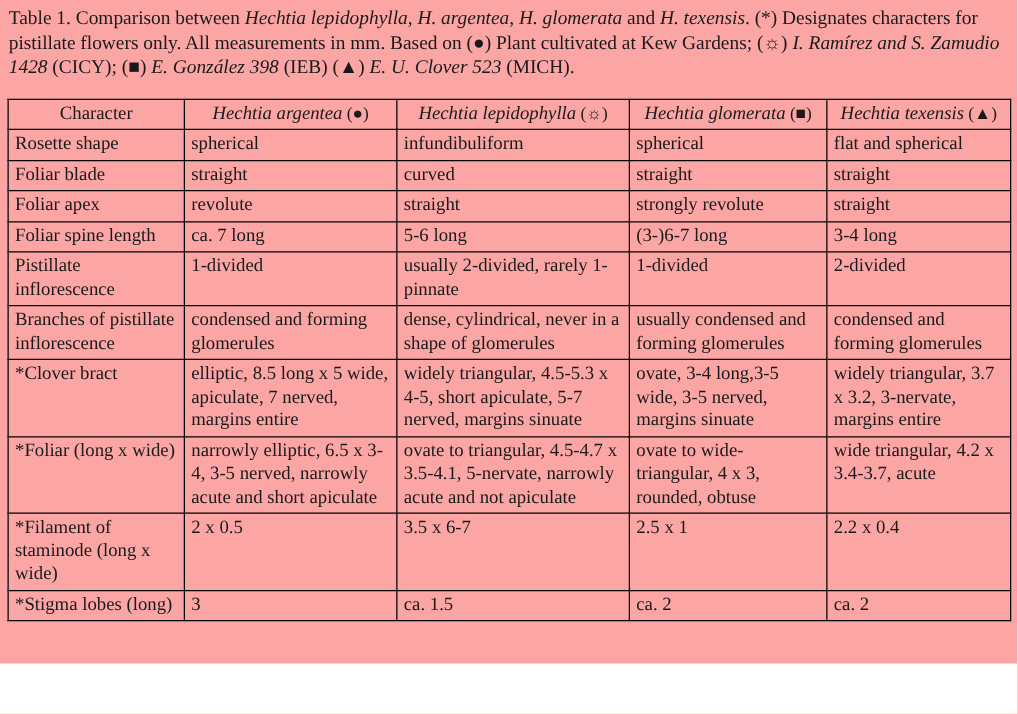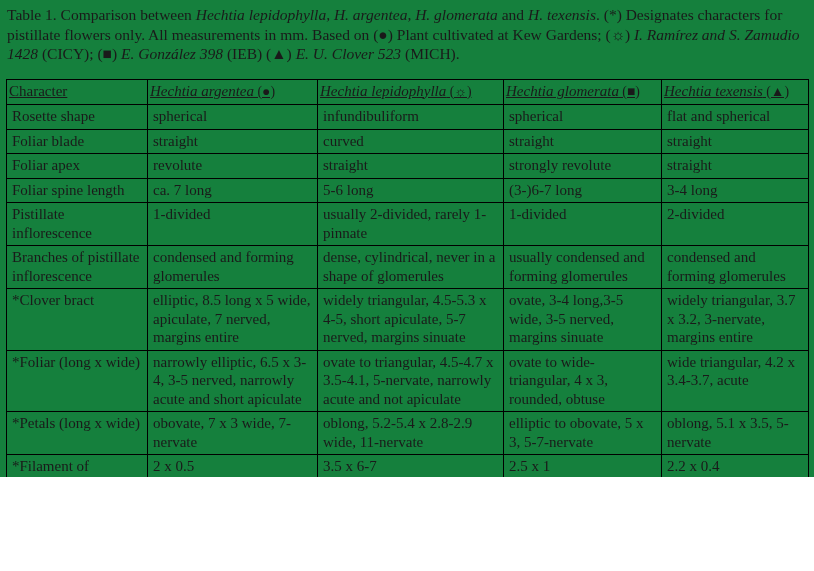--- a/index.html
+++ b/index.html
@@ -1,21 +1,21 @@
 <!DOCTYPE html>
 <html><head>
 <meta charset="utf-8">
 <style>
   * { margin: 0; padding: 0; box-sizing: border-box; }
   html, body { background: #ffffff; }
   .page {
     position: relative;
     width: 814px;
-    height: 477px;
-    background: #15803d;
+    height: 531px;
+    background: #fca5a5;
     color: #1a1a1a;
     font-family: "Liberation Serif", "DejaVu Serif", serif;
     overflow: hidden;
   }
   .caption {
     margin: 5px 6px 0 7px;
     width: 801px;
     font-size: 15.5px;
     line-height: 19.5px;
     text-align: left;
@@ -32,23 +32,23 @@
   }
   table.cmp th, table.cmp td {
     border: 1px solid #000000;
     padding: 2px 5px 3px 5px;
     vertical-align: top;
     text-align: left;
     overflow: hidden;
   }
   table.cmp th {
     font-weight: normal;
+    text-align: center;
     vertical-align: middle;
     padding: 2px 2px 3px 2px;
-    text-decoration: underline;
   }
   .marker { font-family: "Liberation Serif", "DejaVu Sans", serif; font-size: 0.92em; }
   col.c1 { width: 141px; }
   col.c2 { width: 170px; }
   col.c3 { width: 186px; }
   col.c4 { width: 158px; }
   col.c5 { width: 147px; }
 </style>
 </head>
 <body>
@@ -125,27 +125,20 @@
         <td>widely triangular, 3.7 x 3.2, 3-nervate, margins entire</td>
       </tr>
       <tr>
         <td>*Foliar (long x wide)</td>
         <td>narrowly elliptic, 6.5 x 3-4, 3-5 nerved, narrowly acute and short apiculate</td>
         <td>ovate to triangular, 4.5-4.7 x 3.5-4.1, 5-nervate, narrowly acute and not apiculate</td>
         <td>ovate to wide-triangular, 4 x 3, rounded, obtuse</td>
         <td>wide triangular, 4.2 x 3.4-3.7, acute</td>
       </tr>
       <tr>
-        <td>*Petals (long x wide)</td>
-        <td>obovate, 7 x 3 wide, 7-nervate</td>
-        <td>oblong, 5.2-5.4 x 2.8-2.9 wide, 11-nervate</td>
-        <td>elliptic to obovate, 5 x 3, 5-7-nervate</td>
-        <td>oblong, 5.1 x 3.5, 5-nervate</td>
-      </tr>
-      <tr>
         <td>*Filament of staminode (long x wide)</td>
         <td>2 x 0.5</td>
         <td>3.5 x 6-7</td>
         <td>2.5 x 1</td>
         <td>2.2 x 0.4</td>
       </tr>
       <tr>
         <td>*Stigma lobes (long)</td>
         <td>3</td>
         <td>ca. 1.5</td>

